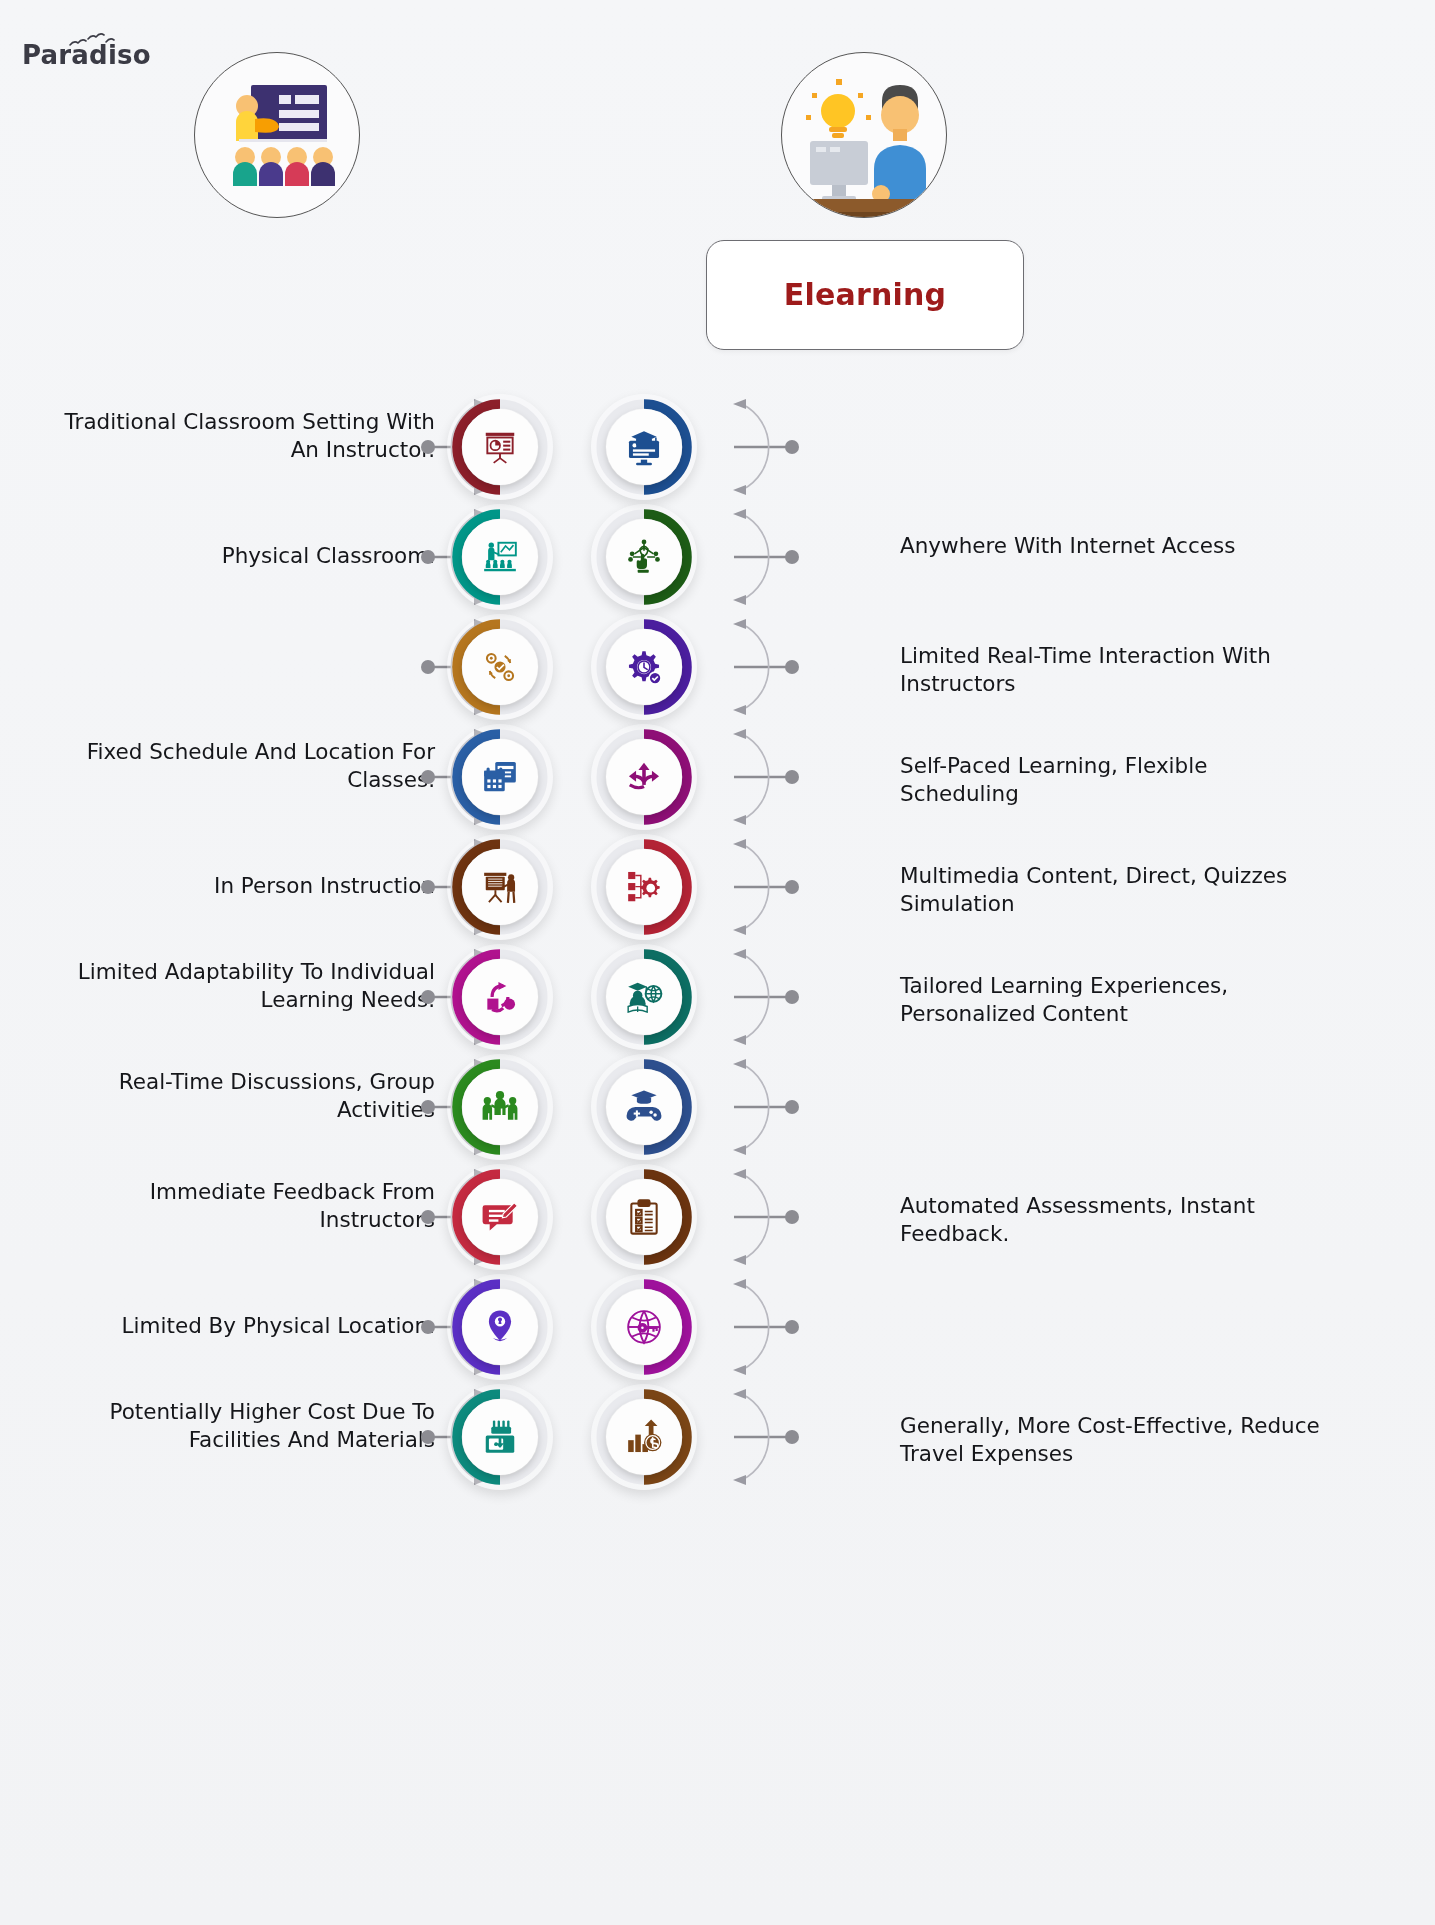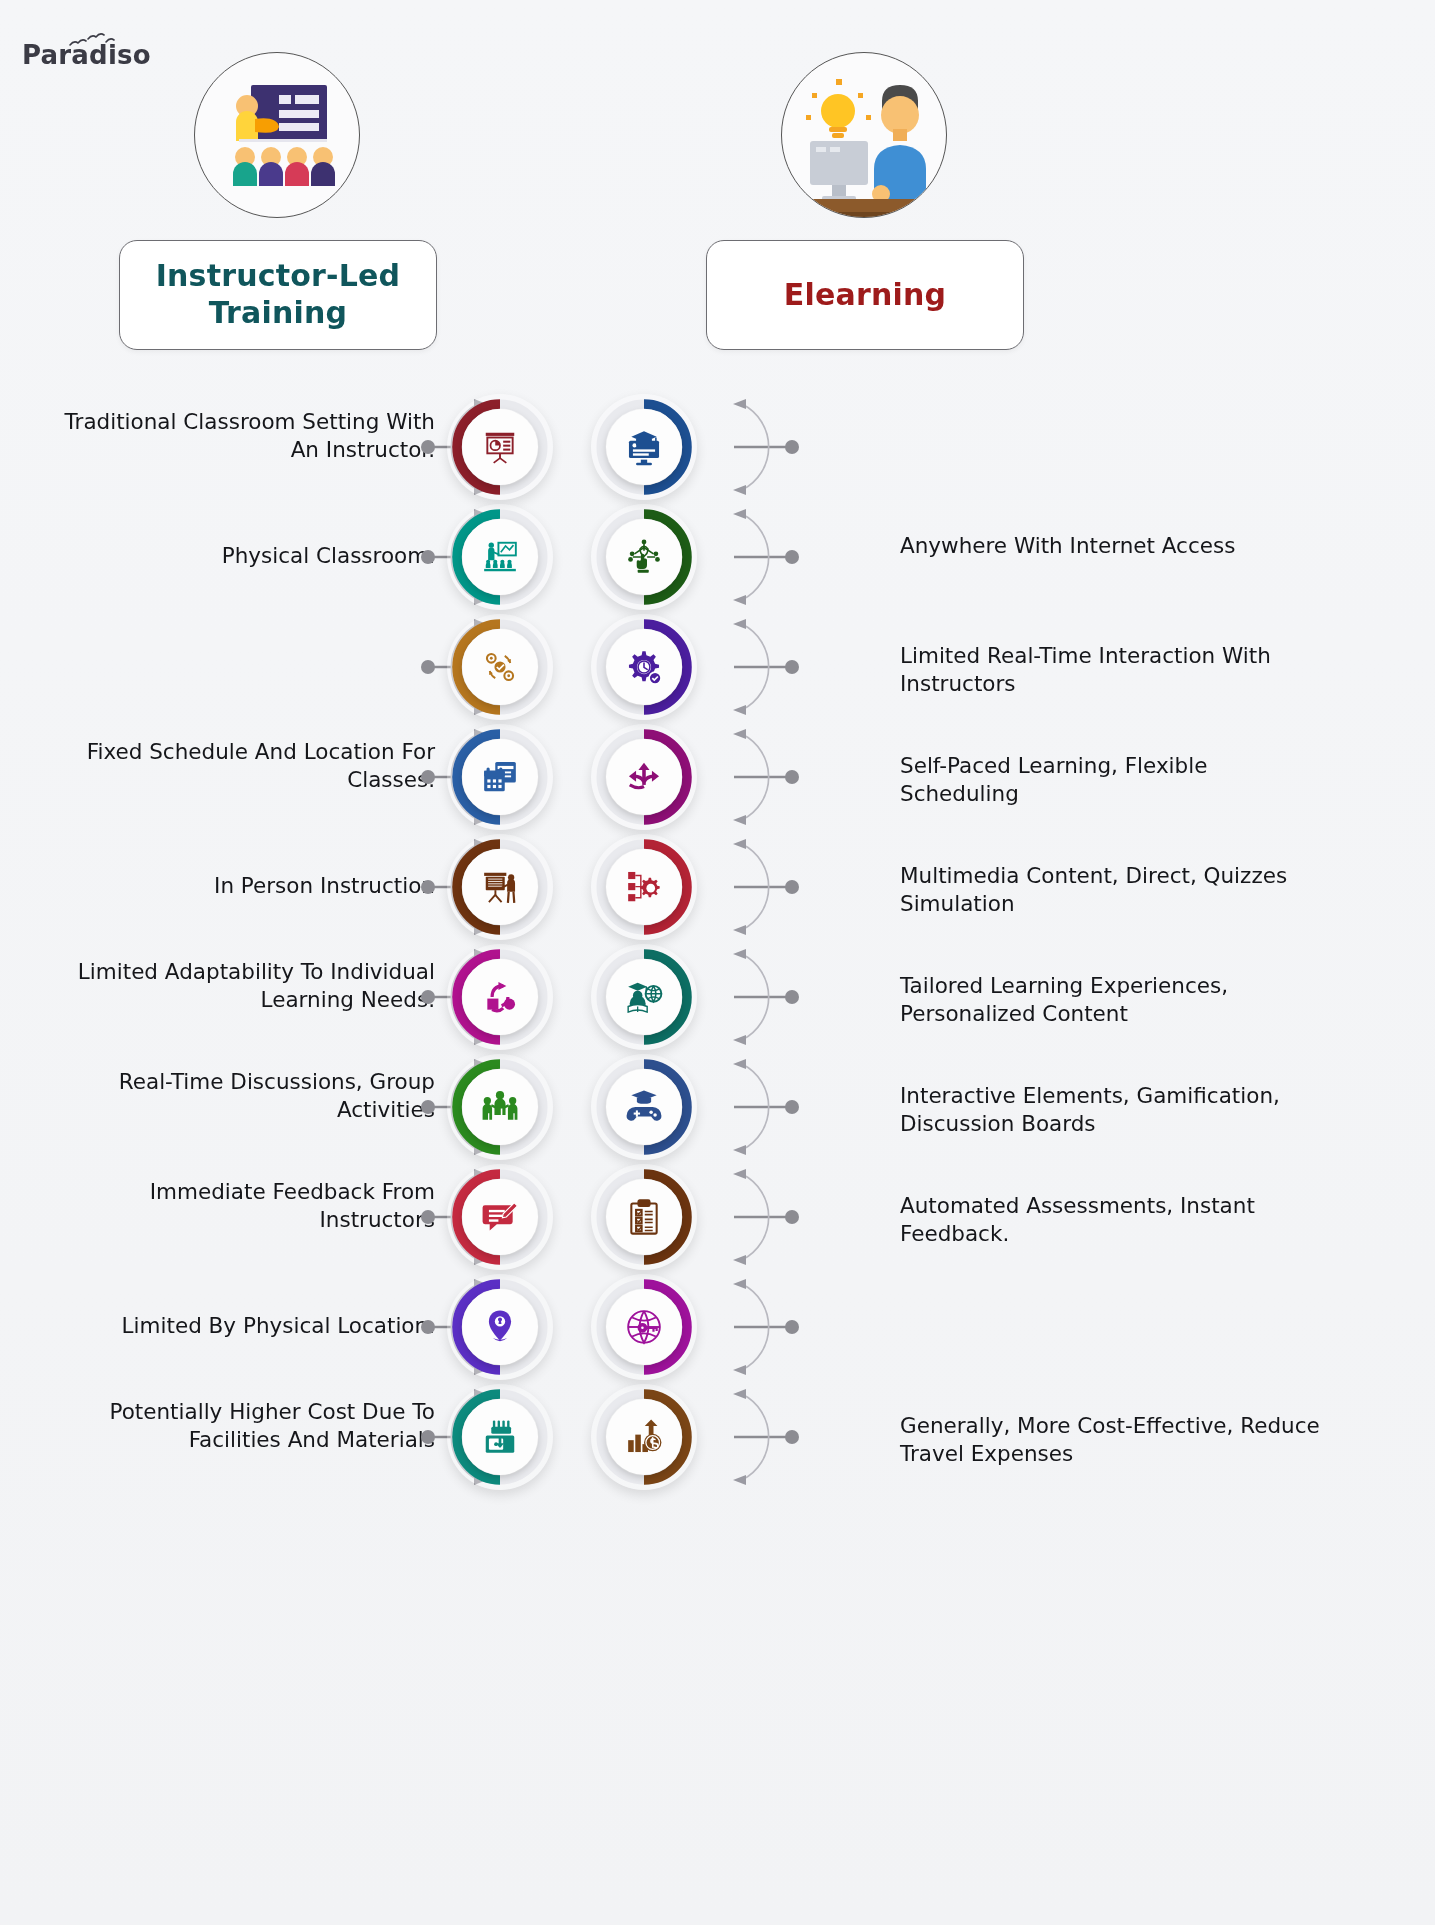--- a/index.html
+++ b/index.html
@@ -114,26 +114,20 @@
       <path d="M100 48 q0-16 18-16 q18 0 18 16 v12 h-36z" fill="#4a4a4a"></path>
       <circle cx="118" cy="62" r="19" fill="#f8c173"></circle>
       <rect x="111" y="76" width="14" height="12" fill="#f0ae57"></rect>
       <path d="M92 146 v-30 q0-22 26-24 q26 2 26 24 v30z" fill="#3f8fd4"></path>
       <circle cx="99" cy="141" r="9" fill="#f8c173"></circle>
       <rect x="18" y="146" width="132" height="13" fill="#8c5a2b"></rect>
       <rect x="18" y="159" width="132" height="6" fill="#6e451f"></rect>
     </svg>
   </div>
 
-  <div class="title-card left">
-    <div class="title-text t-ilt">
-      <span>Instructor-Led</span><br>
-      <span>Training</span>
-    </div>
-  </div>
 
   <div class="title-card right">
     <div class="title-text t-el">Elearning</div>
   </div>
 
   <div class="rows" id="rows">
       <div class="row" style="height: 110px;">
         <div class="label l" style="top:16px">Traditional Classroom Setting With An Instructor.</div>
         <div class="conn l"><svg width="100" height="110" viewBox="0 0 100 110">
             <circle cx="8" cy="55" r="7" fill="#8c8c92"></circle>
@@ -532,21 +526,20 @@
               <path d="M13 24 h22 a11 11 0 0 1 11 11 a6 6 0 0 1 -11 3.6 l-2-2.6 h-18 l-2 2.6 a6 6 0 0 1 -11 -3.6 a11 11 0 0 1 11 -11z"></path>
               <g fill="#fff">
                 <rect x="11" y="31" width="8" height="2.6"></rect>
                 <rect x="13.7" y="28.3" width="2.6" height="8"></rect>
                 <circle cx="33" cy="30.5" r="2.2"></circle>
                 <circle cx="38" cy="34" r="2.2"></circle>
               </g>
             </svg>
           </div>
         </div>
-        <div class="label r" style="top:30px">Interactive Elements, Gamification, Discussion Boards</div>
       </div>
       <div class="row" style="height: 110px;">
         <div class="label l" style="top:16px">Immediate Feedback From Instructors</div>
         <div class="conn l"><svg width="100" height="110" viewBox="0 0 100 110">
             <circle cx="8" cy="55" r="7" fill="#8c8c92"></circle>
             <line x1="8" y1="55" x2="66" y2="55" stroke="#8c8c92" stroke-width="2.6"></line>
             <path d="M58 12 A48 48 0 0 0 58 98" fill="none" stroke="#b9b9c0" stroke-width="1.7"></path>
             <path d="M54 7 l13 5 l-13 5z" fill="#9a9aa2"></path>
             <path d="M54 93 l13 5 l-13 5z" fill="#9a9aa2"></path>
           </svg></div>

